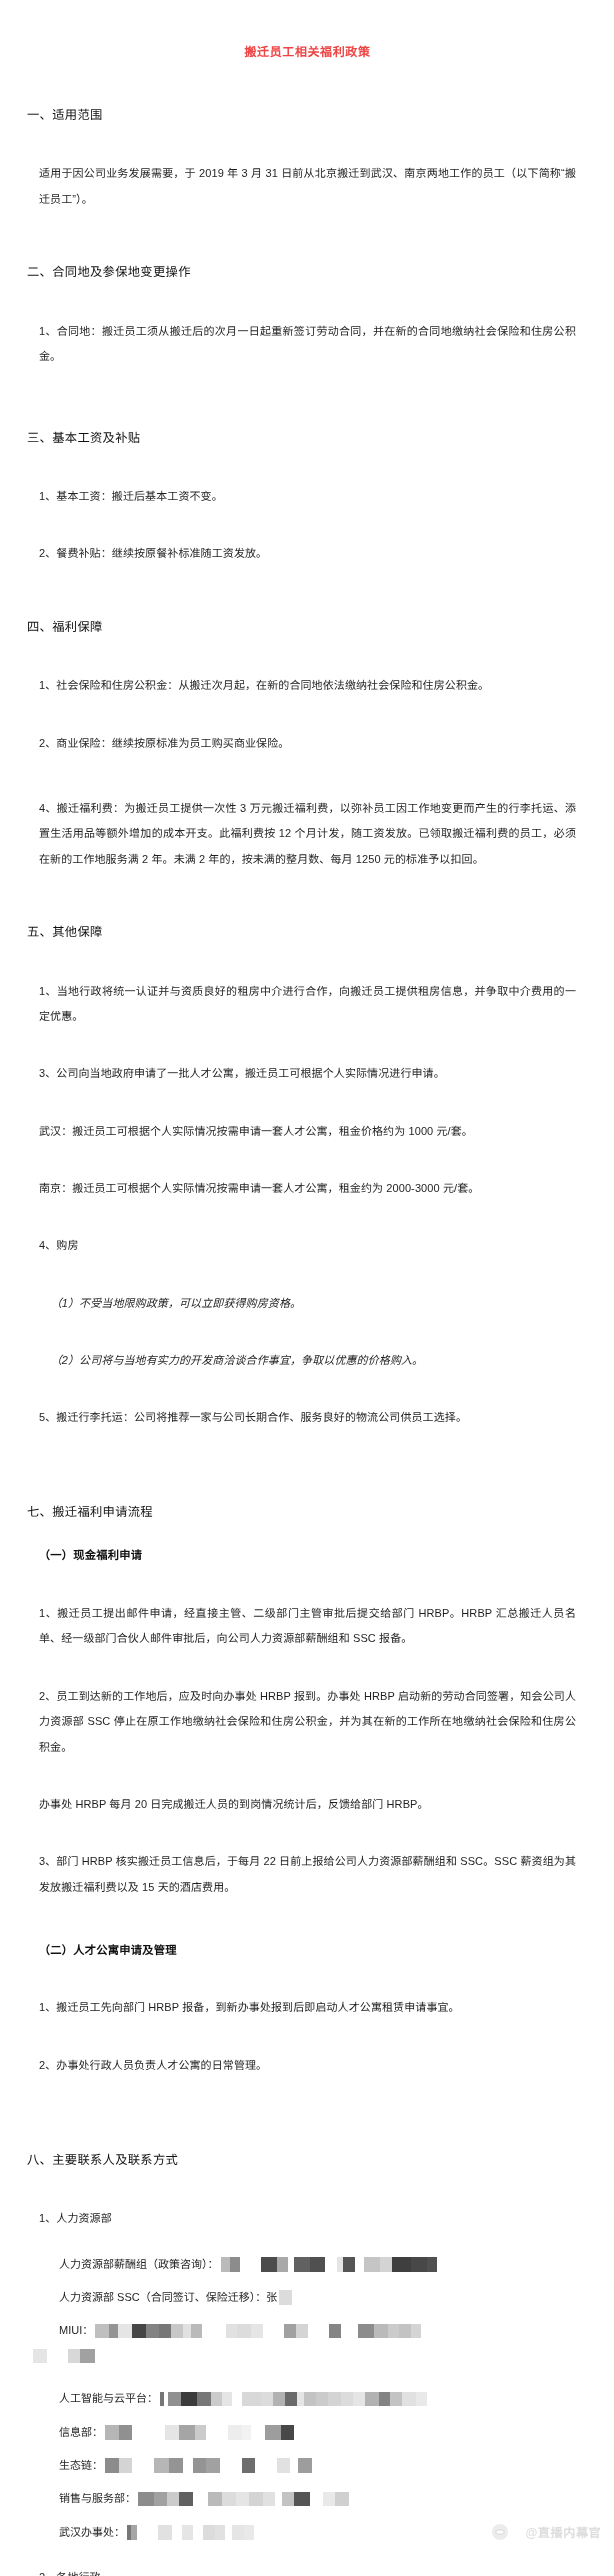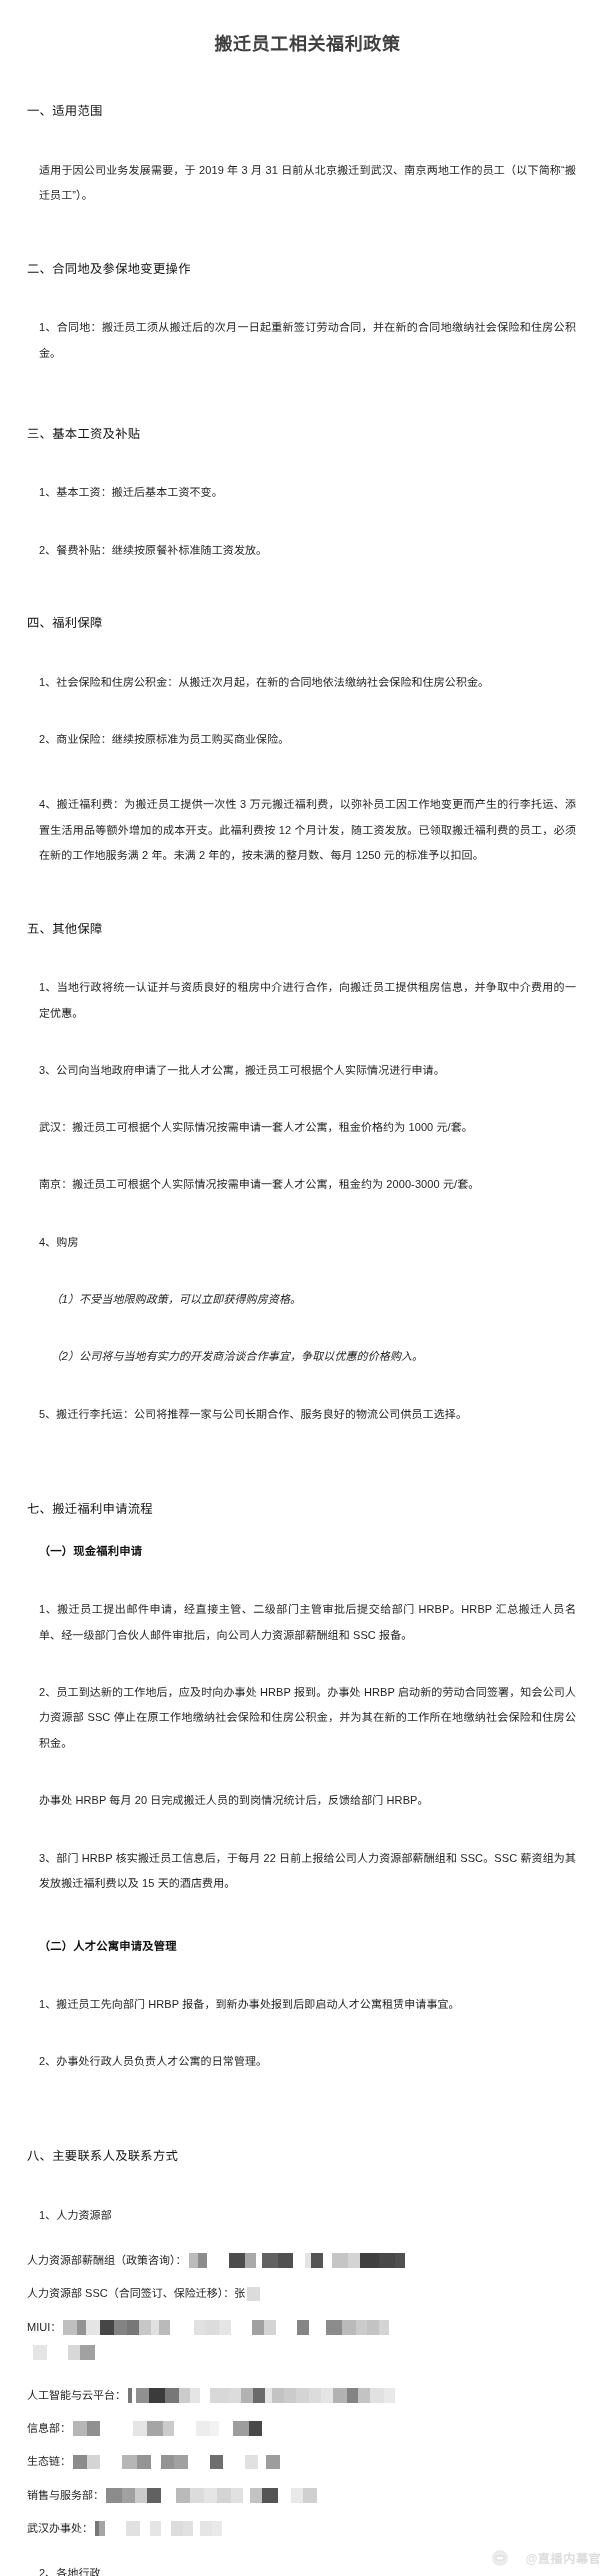--- a/index.html
+++ b/index.html
@@ -20,26 +20,26 @@
   .page {
     position: relative;
     width: 615px;
     height: 2576px;
     box-sizing: border-box;
     padding: 0 27px 0 27px;
     background: #ffffff;
   }
   .doc-title {
     text-align: center;
-    font-size: 18px;
+    font-size: 12px;
     font-weight: bold;
     letter-spacing: 0.6px;
-    color: #404040;
+    color: #ef4444;
     margin: 0;
-    padding-top: 32px;
+    padding-top: 44px;
     line-height: 1.4;
   }
   .h2 {
     font-size: 12.3px;
     font-weight: normal;
     color: #111;
     letter-spacing: 0.3px;
     line-height: 1.5;
     margin: 0;
   }
@@ -74,39 +74,39 @@
   .contact-row {
     display: flex;
     align-items: center;
     font-size: 11px;
     line-height: 2.32;
     color: #1f1f1f;
     min-height: 25px;
     flex-wrap: nowrap;
     white-space: nowrap;
   }
-  .contact-label { flex: 0 0 auto; }
+  .contact-label { flex: 0 0 auto; margin-left: 32px; }
   .mosaic {
     display: inline-block;
     height: 14.6px;
     vertical-align: middle;
     flex: 0 0 auto;
   }
   .contact-row2 {
     display: flex;
     align-items: center;
     min-height: 25px;
     padding-left: 3.9px;
   }
 
   
   .watermark {
     position: absolute;
     right: 13.7px;
-    bottom: 9px;
+    bottom: 35px;
     display: flex;
     align-items: center;
     gap: 17px;
     opacity: 0.48;
     pointer-events: none;
   }
   .wm-logo {
     width: 16.6px; height: 16.6px;
     border-radius: 50%;
     background: #d8d8d8;

